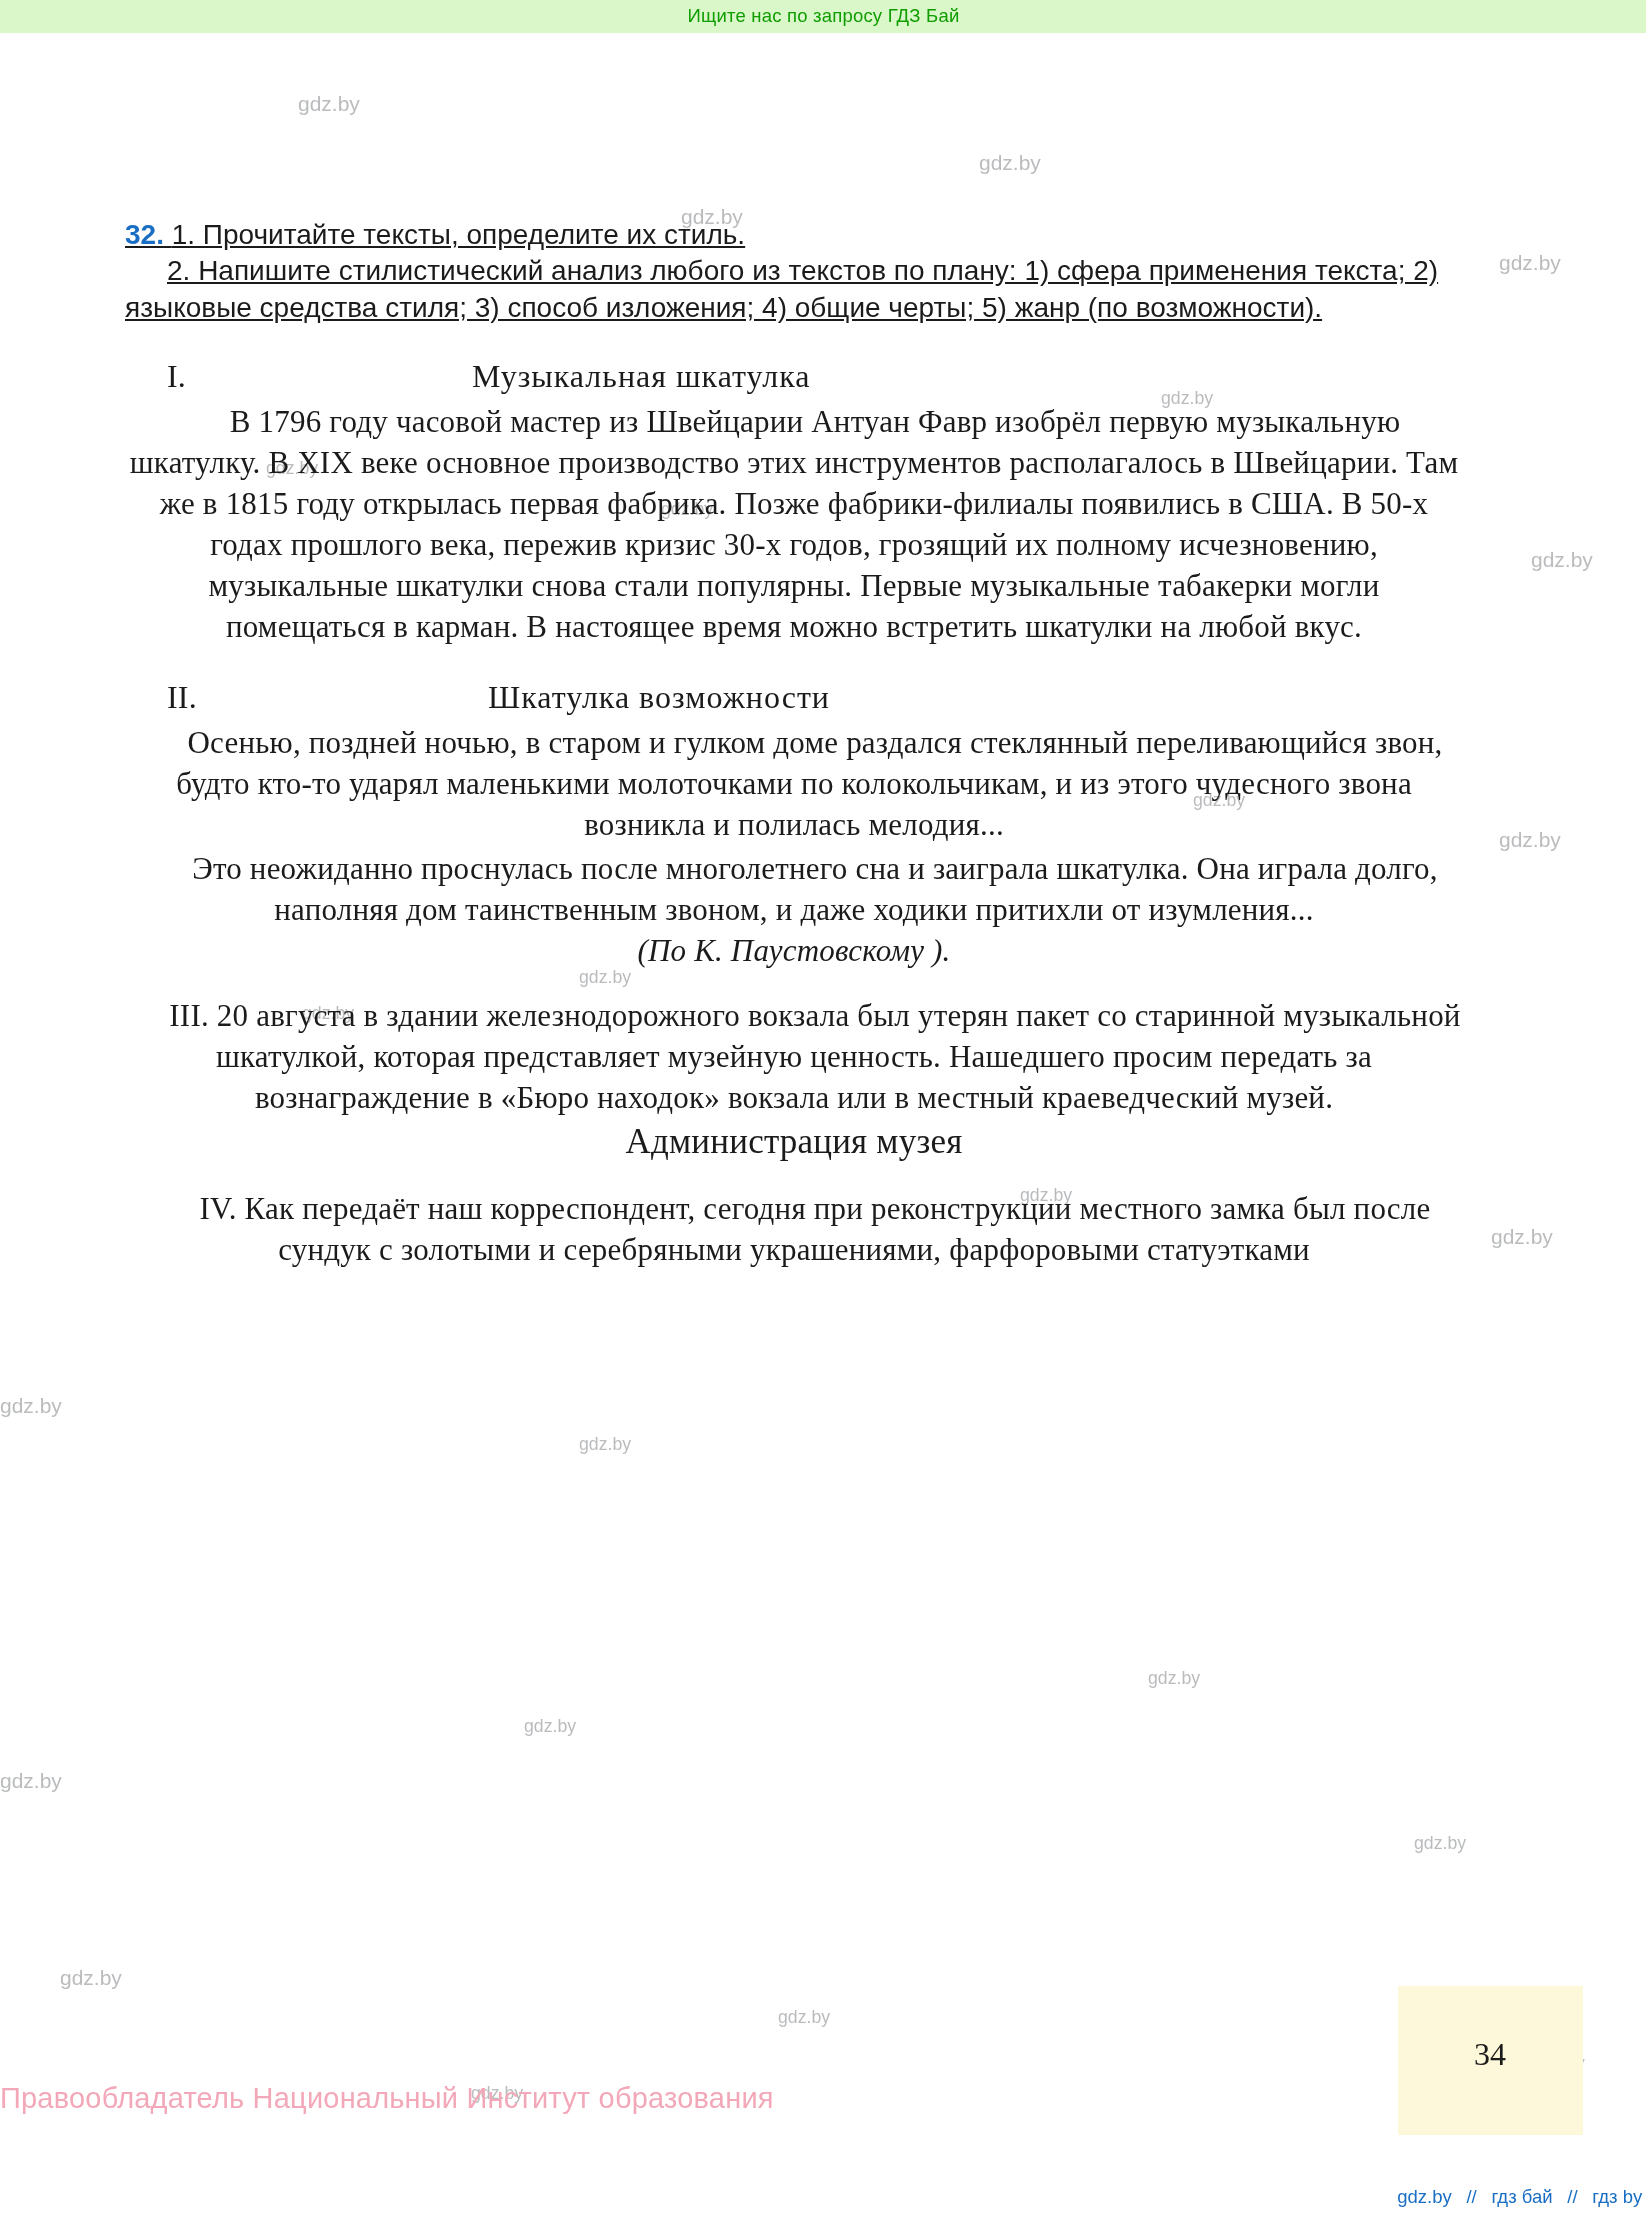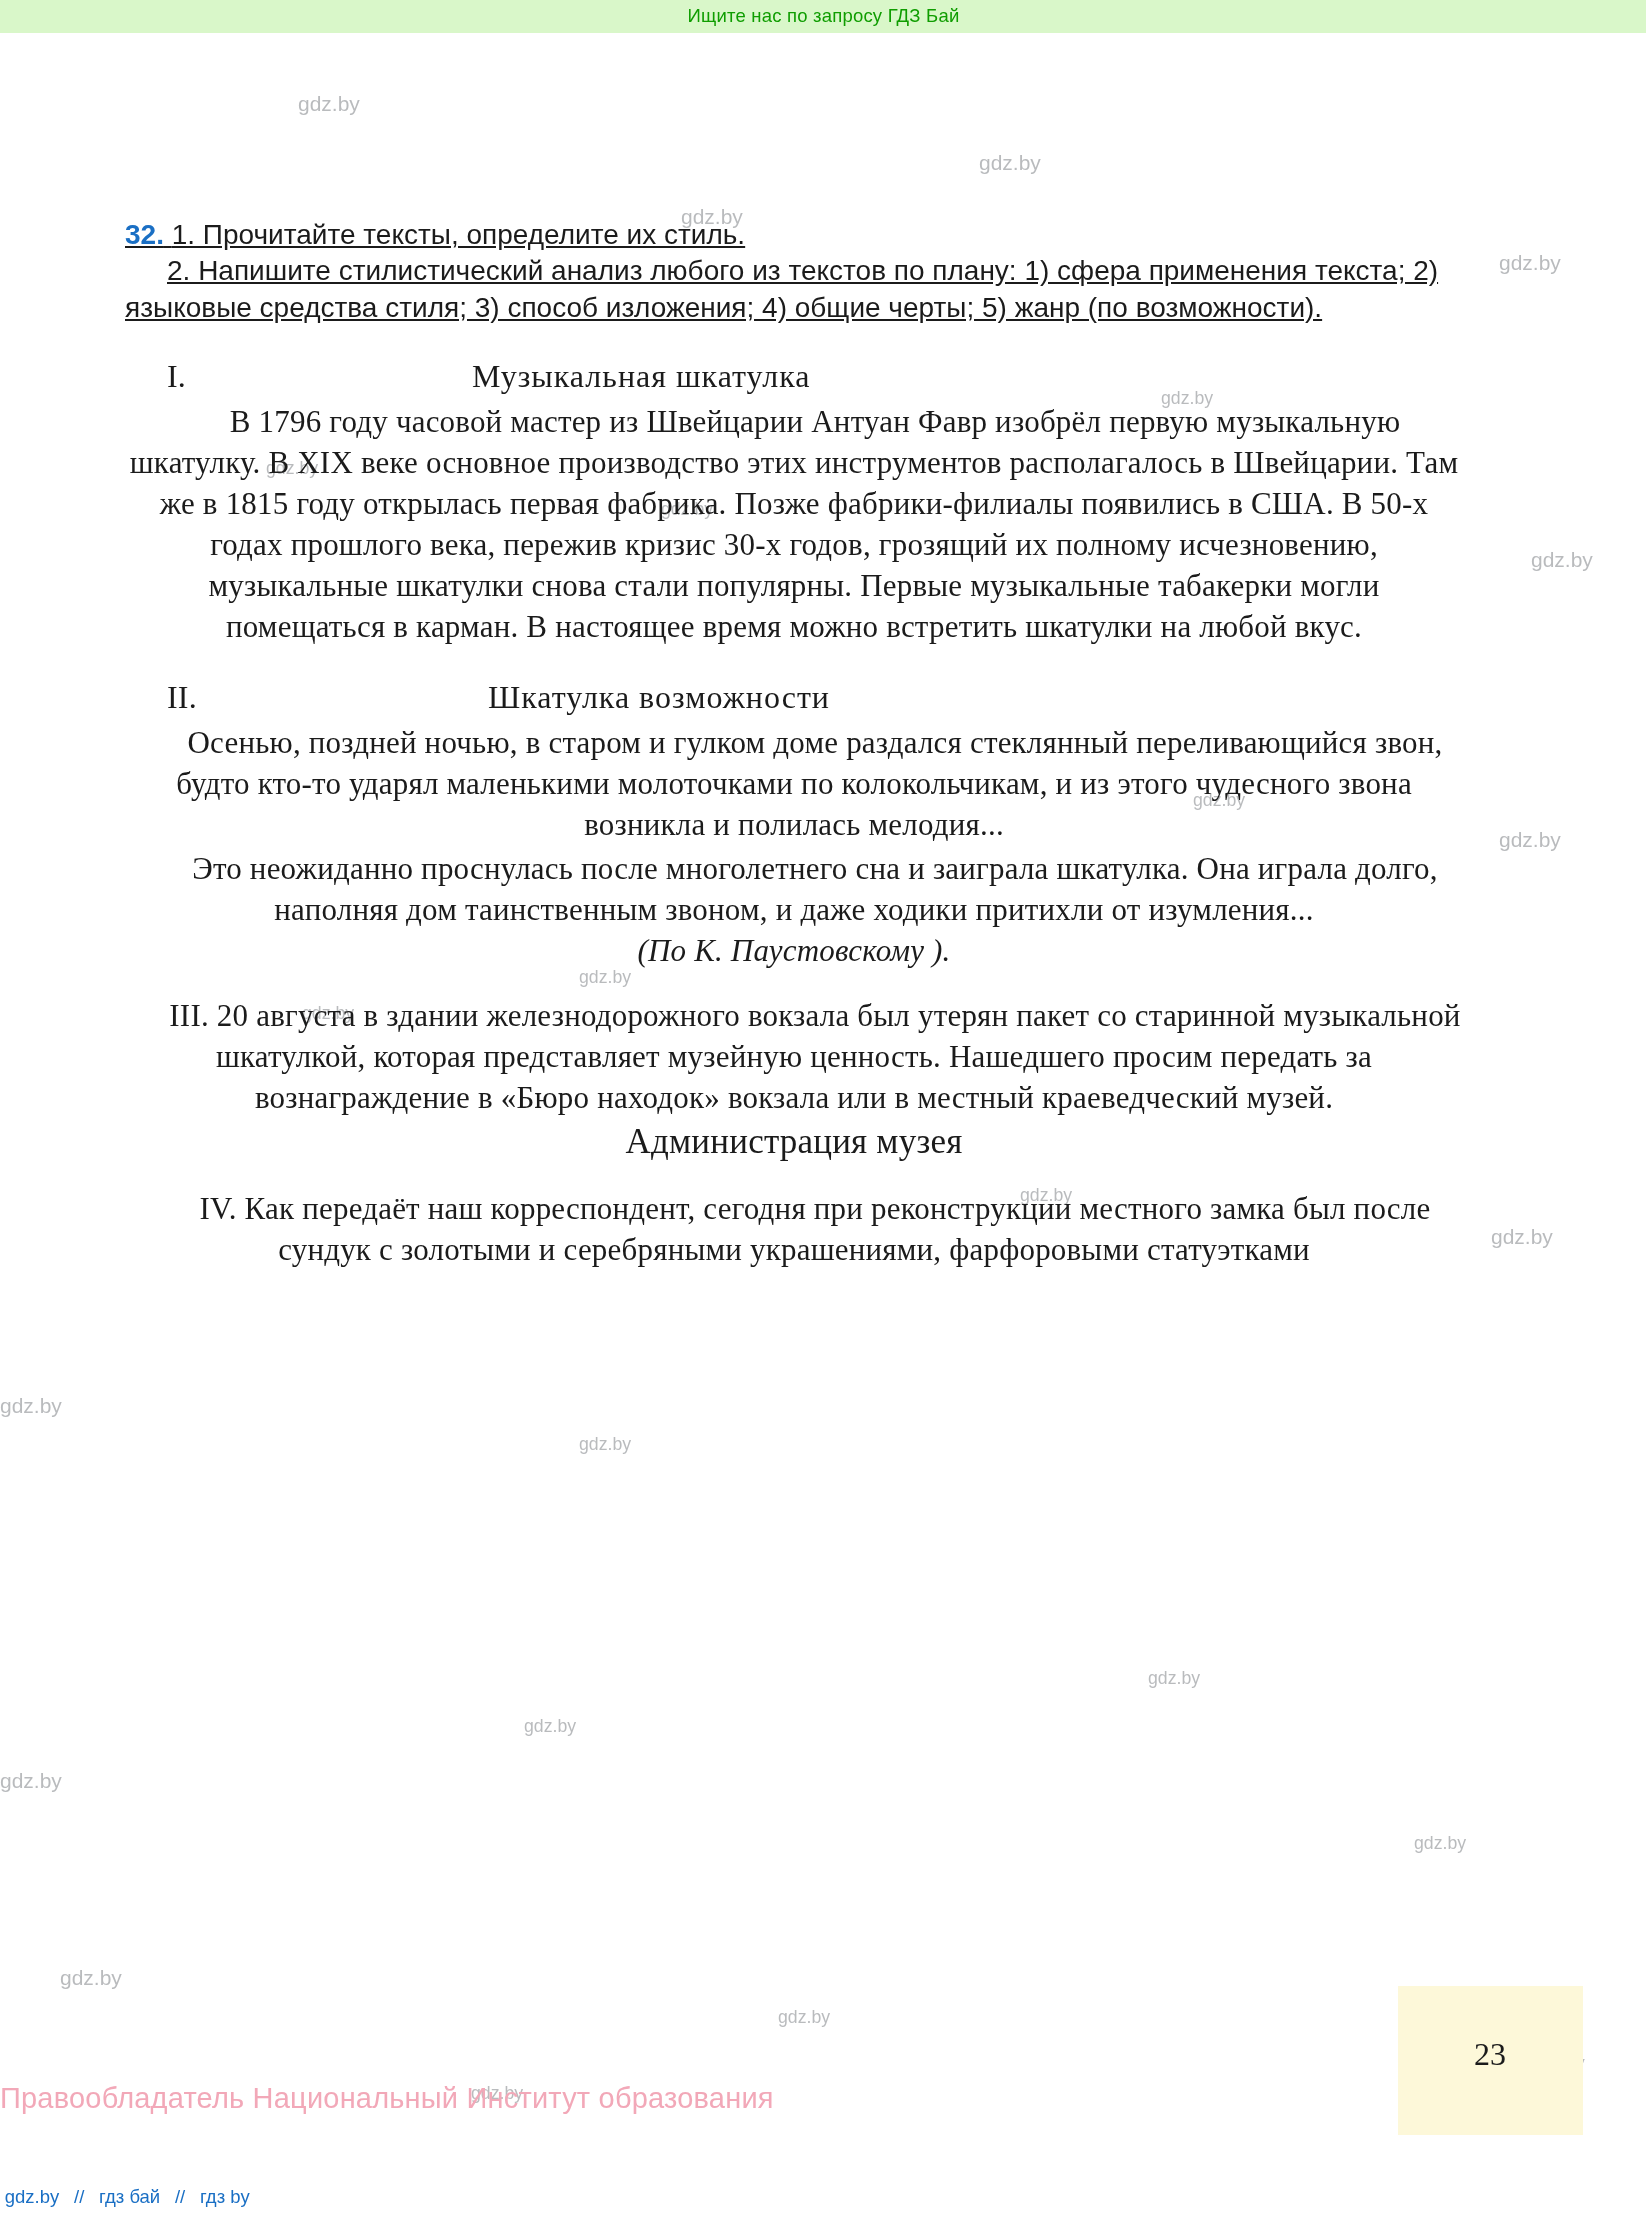--- a/index.html
+++ b/index.html
@@ -150,21 +150,21 @@
     color: #f2a8b8;
     letter-spacing: 0.2px;
   }
 
   
   .footer {
     position: absolute;
     left: 0;
     width: 100%;
     bottom: 8px;
-    text-align: left;
+    text-align: right;
     font-family: "Liberation Sans", sans-serif;
     font-size: 18.5px;
     color: #1a6fc4;
   }
   .footer span { margin: 0 4.8px; }
 
   
   .wm {
     position: absolute;
     font-family: "Liberation Sans", sans-serif;
@@ -251,21 +251,21 @@
     <div class="serif">
       <p class="para">
         <span>IV.</span>
         <span>Как передаёт наш корреспондент, сегодня при реконструкции местного замка был после сундук с золотыми и серебряными украшениями, фарфоровыми статуэтками</span>
       </p>
     </div>
 
   </div>
 
   <div class="yellow-box"></div>
-  <div class="page-number">23</div>
+  <div class="page-number">34</div>
 
   <div class="copyright">Правообладатель Национальный Институт образования</div>
 
   <div class="footer">
     <span>gdz.by</span>
     <span>//</span>
     <span>гдз бай</span>
     <span>//</span>
     <span>гдз by</span>
   </div>

